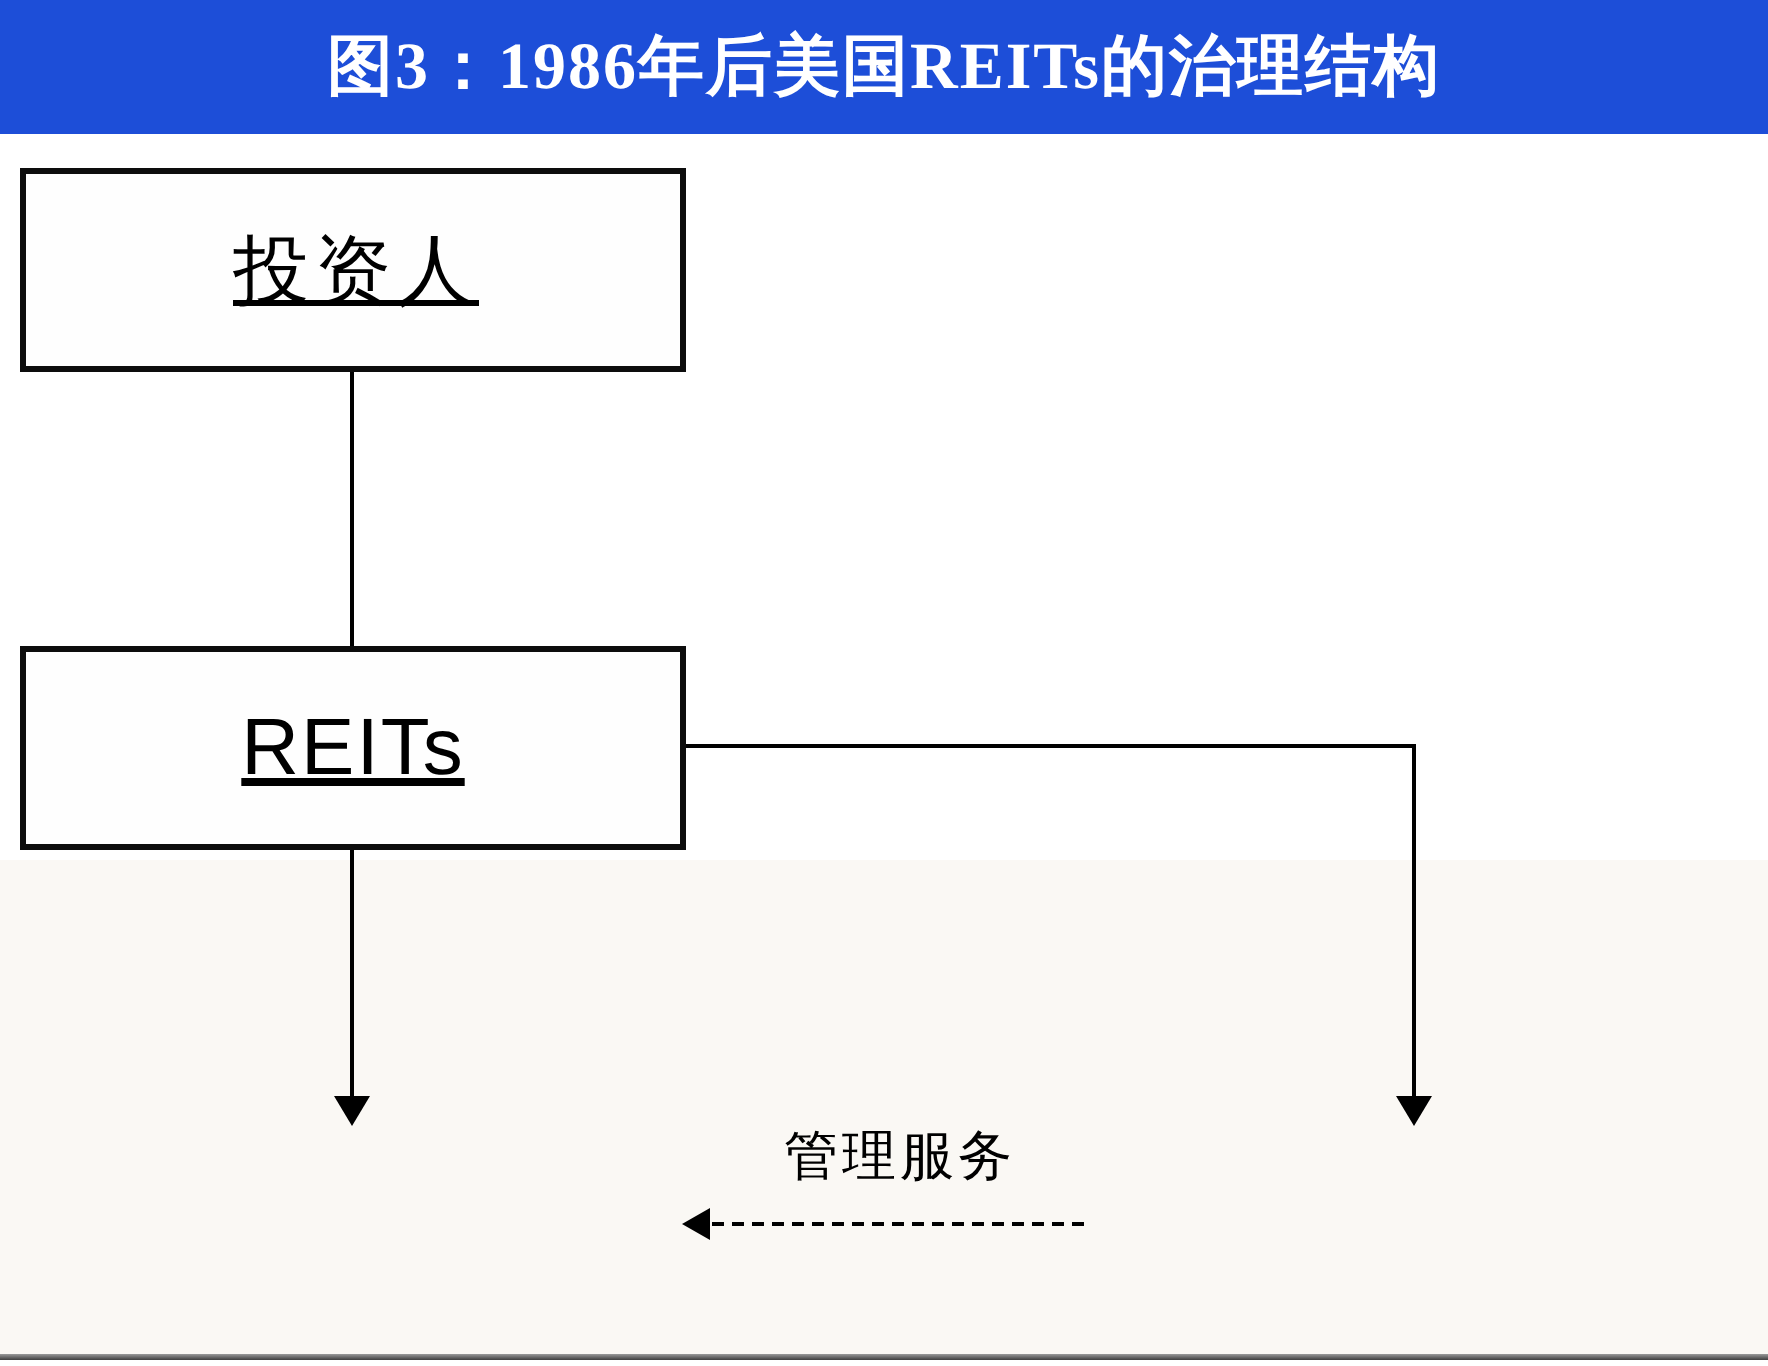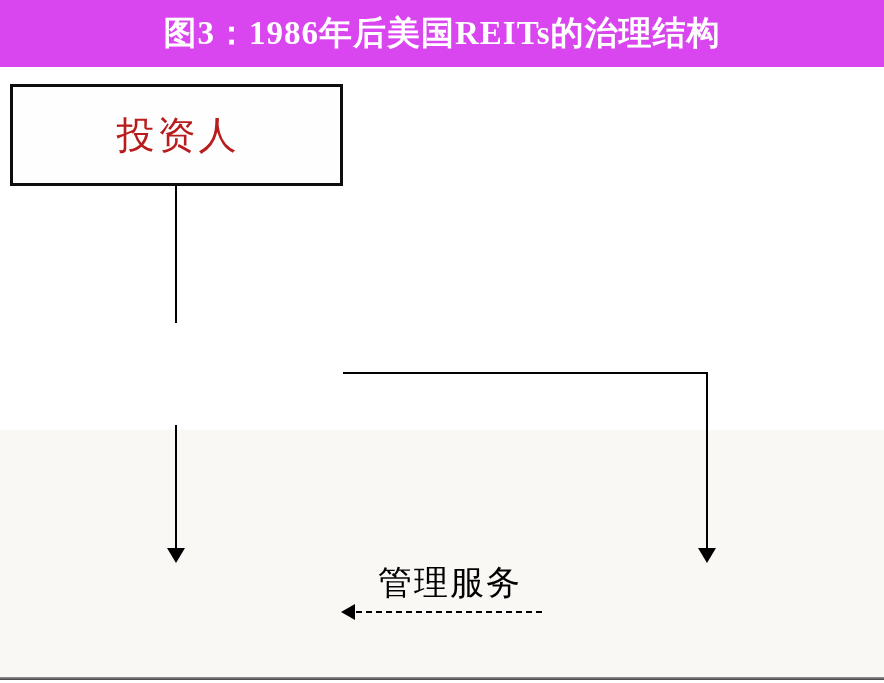--- a/index.html
+++ b/index.html
@@ -19,21 +19,21 @@
   .tint-band {
     position: absolute;
     left: 0; top: 430px;
     width: 884px; height: 247px;
     background: #faf8f4;
   }
   .titlebar {
     position: absolute;
     left: 0; top: 0;
     width: 884px; height: 67px;
-    background: #d946ef;
+    background: #1d4ed8;
     display: flex;
     align-items: center;
     justify-content: center;
   }
   .titlebar span {
     color: #ffffff;
     font-family: "Liberation Serif", "DejaVu Serif", serif;
     font-weight: 700;
     font-size: 33px;
     letter-spacing: 1px;
@@ -43,24 +43,25 @@
     position: absolute;
     box-sizing: border-box;
     border: 3px solid #0d0d0d;
     background: #fefefe;
     display: flex;
     align-items: center;
     justify-content: center;
   }
   .node span {
     font-size: 38px;
-    color: #b91c1c;
+    color: #000000;
     letter-spacing: 3px;
     text-indent: 3px;
     white-space: nowrap;
+    text-decoration: underline;
   }
   .node-investors { left: 10px;  top: 84px;  width: 333px; height: 102px; }
   .node-reits     { left: 10px;  top: 323px; width: 333px; height: 102px; }
   .node-assets    { left: 10px;  top: 563px; width: 333px; height: 101px; }
   .node-team      { left: 542px; top: 563px; width: 330px; height: 100px; }
   .node-reits span { letter-spacing: 1px; text-indent: 0; font-size: 40px; }
 
   .line {
     position: absolute;
     background: #000000;
@@ -92,21 +93,21 @@
     width: 0; height: 0;
     border-top: 8px solid transparent;
     border-bottom: 8px solid transparent;
     border-right: 14px solid #000000;
   }
   .edge-label {
     position: absolute;
     left: 360px; top: 560px;
     width: 180px;
     text-align: center;
-    font-size: 34px;
+    font-size: 27px;
     color: #000000;
     letter-spacing: 2px;
     white-space: nowrap;
   }
   .bottom-rule {
     position: absolute;
     left: 0; top: 677px;
     width: 884px; height: 3px;
     background: linear-gradient(to bottom, #9a9a9a, #3f3f3f);
   }
@@ -131,16 +132,19 @@
   <div class="line line-reits-team-v"></div>
   <div class="arrow-down arrow-down-team"></div>
 
   <div class="dashed-line"></div>
   <div class="arrow-left"></div>
   <div class="edge-label">管理服务</div>
 
   <div class="node node-investors">
     <span>投资人</span>
   </div>
+  <div class="node node-reits">
+    <span>REITs</span>
+  </div>
 
   <div class="bottom-rule"></div>
 
 </div>
 
 </body></html>

